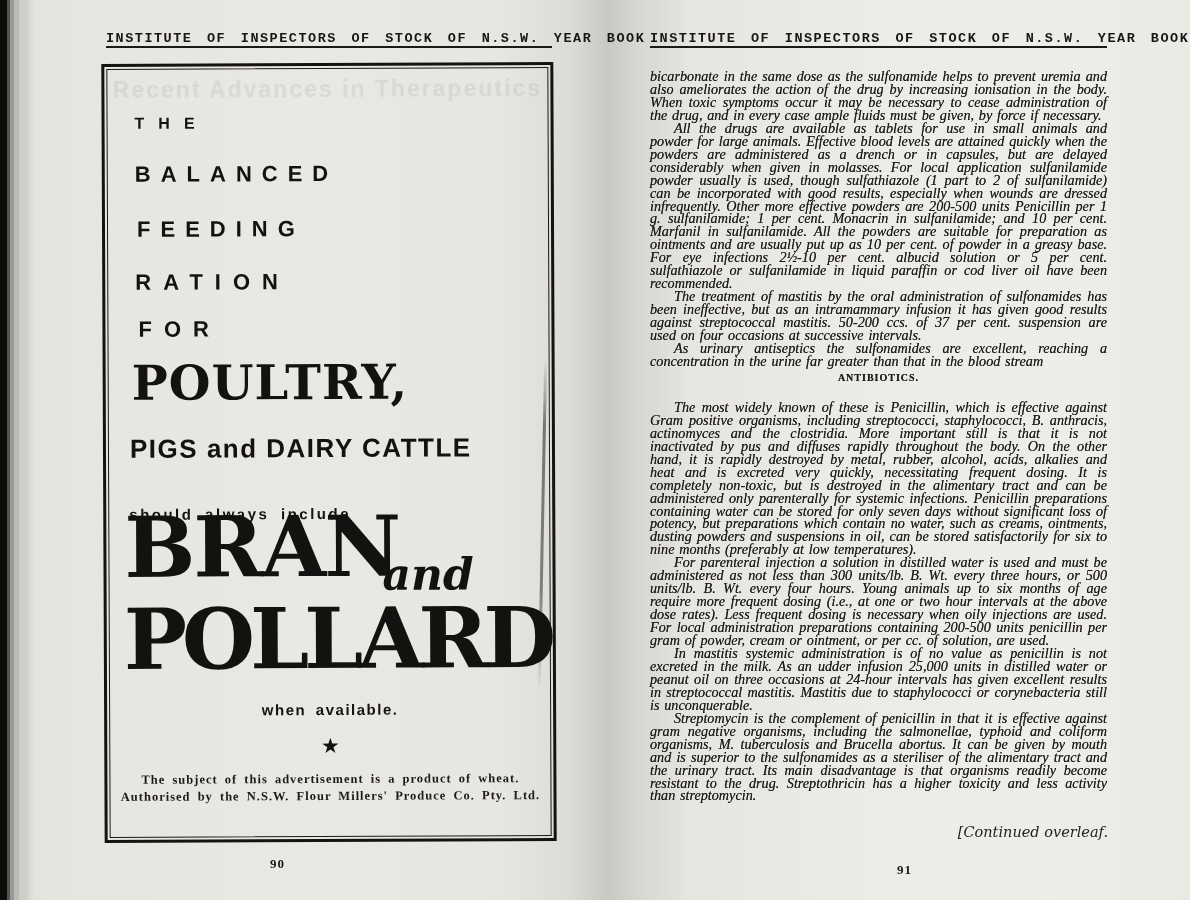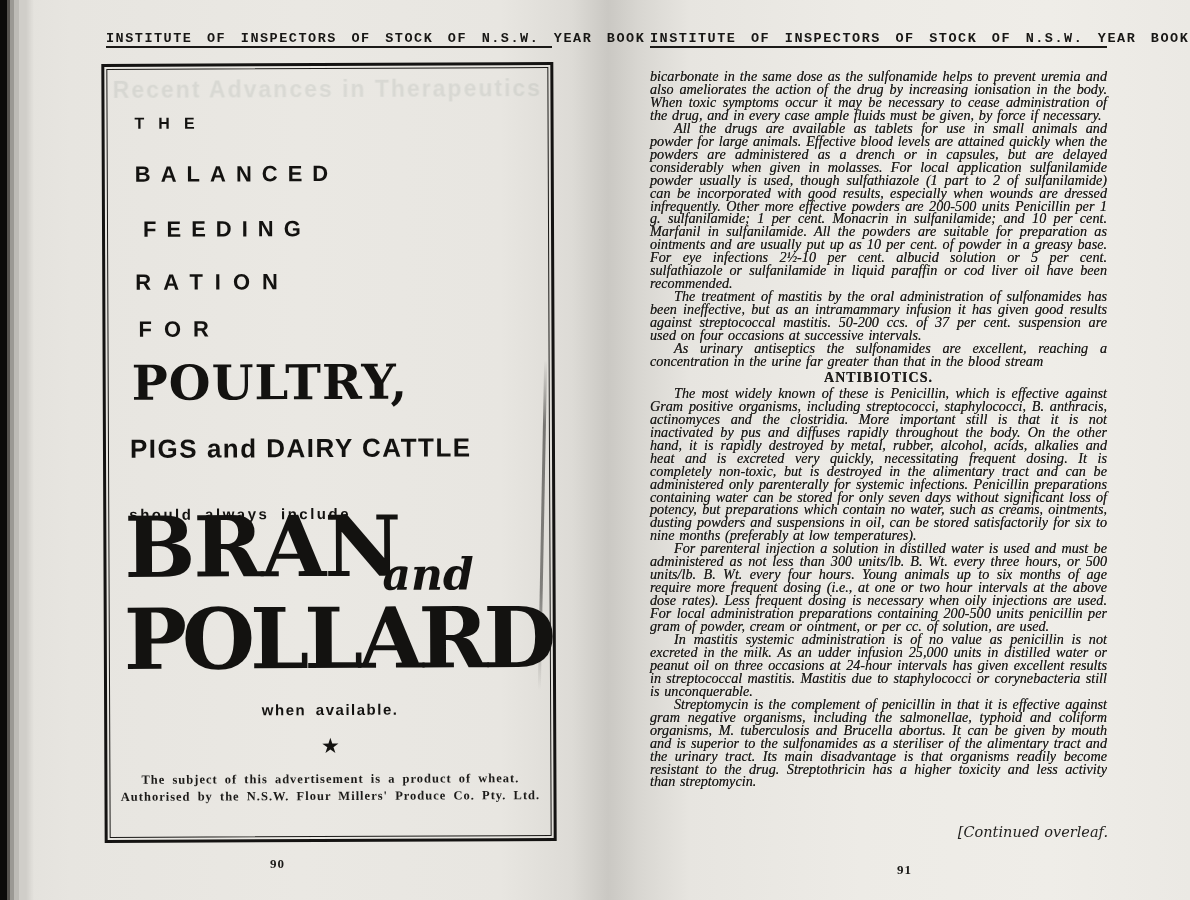--- a/index.html
+++ b/index.html
@@ -33,21 +33,21 @@
   #ad-box{position:absolute;left:103px;top:63px;width:452px;height:779px;
     border:3px solid #141312;box-sizing:border-box;transform:rotate(-0.25deg);}
   #ad-box .inner-frame{position:absolute;inset:2px;border:1.5px solid #1a1917;}
   .ad-el{position:absolute;line-height:1;color:#131210;white-space:nowrap;}
   .ad-sans{font-family:"Liberation Sans",sans-serif;font-weight:bold;}
   .ad-ghost{position:absolute;left:0;right:0;top:10px;text-align:center;
     font-family:"Liberation Sans",sans-serif;font-weight:bold;font-size:23px;
     letter-spacing:2px;color:rgba(100,118,112,0.13);filter:blur(.6px);}
   .l-the{top:49px;left:30px;font-size:16px;letter-spacing:14px;}
   .l-balanced{top:97px;left:30px;font-size:22px;letter-spacing:10px;}
-  .l-feeding{top:152px;left:38px;font-size:22px;letter-spacing:10px;}
+  .l-feeding{top:152px;left:32px;font-size:22px;letter-spacing:10px;}
   .l-ration{top:205px;left:30px;font-size:22px;letter-spacing:12px;}
   .l-for{top:252px;left:33px;font-size:22px;letter-spacing:12px;}
   .l-poultry{top:292px;left:26px;font-family:"DejaVu Serif",serif;
     font-weight:bold;font-size:48px;letter-spacing:1px;}
   .l-pigs{top:369px;left:24px;font-size:26px;letter-spacing:1.5px;}
   .l-should{top:410px;left:23px;font-size:15px;letter-spacing:2.5px;word-spacing:5px;margin-top:30px;}
   .l-bran{top:439px;left:18px;font-family:"DejaVu Serif",serif;
     font-weight:bold;font-size:84px;letter-spacing:-2px;}
   .l-and{top:487px;left:276px;font-family:"DejaVu Serif",serif;
     font-weight:bold;font-style:italic;font-size:44px;}
@@ -60,21 +60,21 @@
     font-size:12.5px;letter-spacing:1px;word-spacing:3px;color:#1c1b19;}
   .l-foot2{top:724px;left:0;right:0;text-align:center;font-weight:bold;
     font-size:12.5px;letter-spacing:1px;word-spacing:3px;color:#1c1b19;}
 
   
   #right-body{position:absolute;left:650px;top:70px;width:457px;
     font-size:14.2px;line-height:12.95px;text-align:justify;
     word-spacing:1.2px;color:#1d1c1a;text-shadow:0 0 .35px rgba(27,26,24,.8);}
   #right-body p{margin:0;text-indent:24px;font-style:italic;}
   #right-body p.no-indent{text-indent:0;}
-  #right-body h3{margin:4px 0 2px 0;text-align:center;font-size:14px;
+  #right-body h3{margin:4px 0 16px 0;text-align:center;font-size:10px;
     letter-spacing:1px;font-weight:bold;text-indent:0;}
   .continued{position:absolute;left:650px;width:458px;top:824px;
     text-align:right;font-family:"DejaVu Serif",serif;font-style:italic;
     font-size:14.5px;color:#201f1d;}
   .pagenum{position:absolute;font-weight:bold;font-size:13px;
     letter-spacing:1px;color:#1b1a18;}
   .pagenum.left{left:270px;width:40px;text-align:left;top:856px;}
   .pagenum.right{left:872px;width:40px;text-align:right;top:862px;}
 </style>
 </head>

